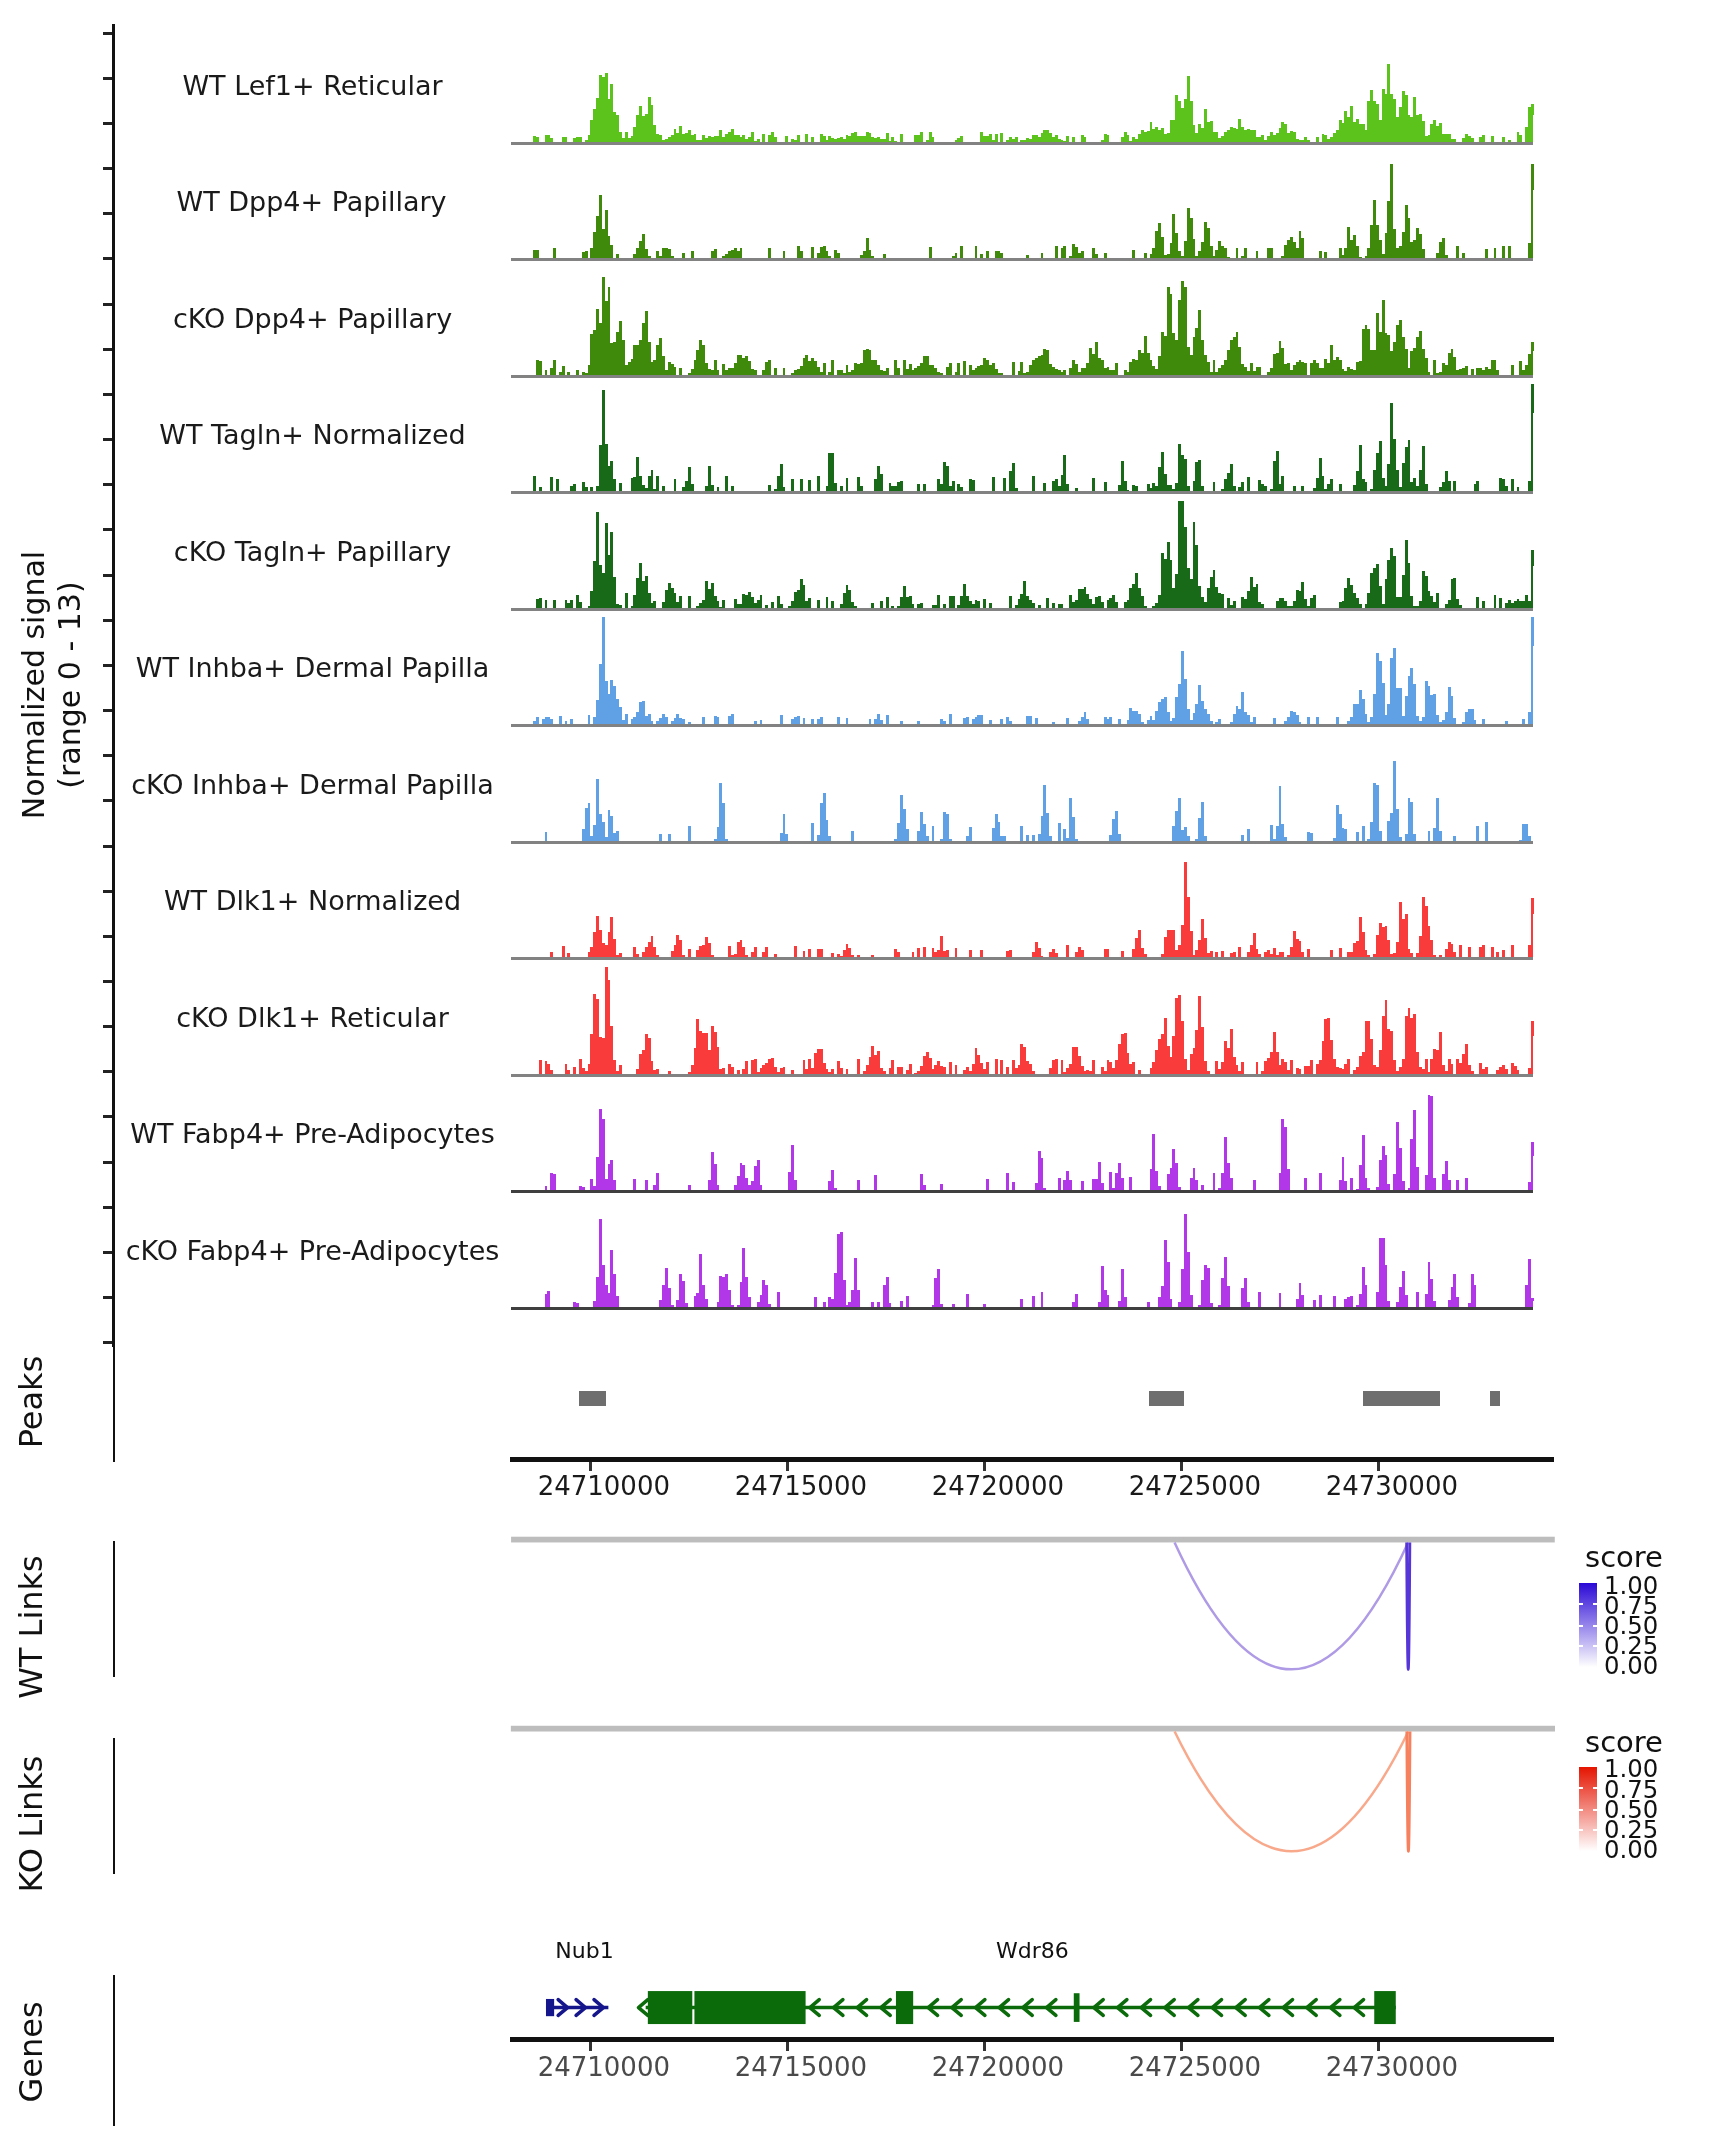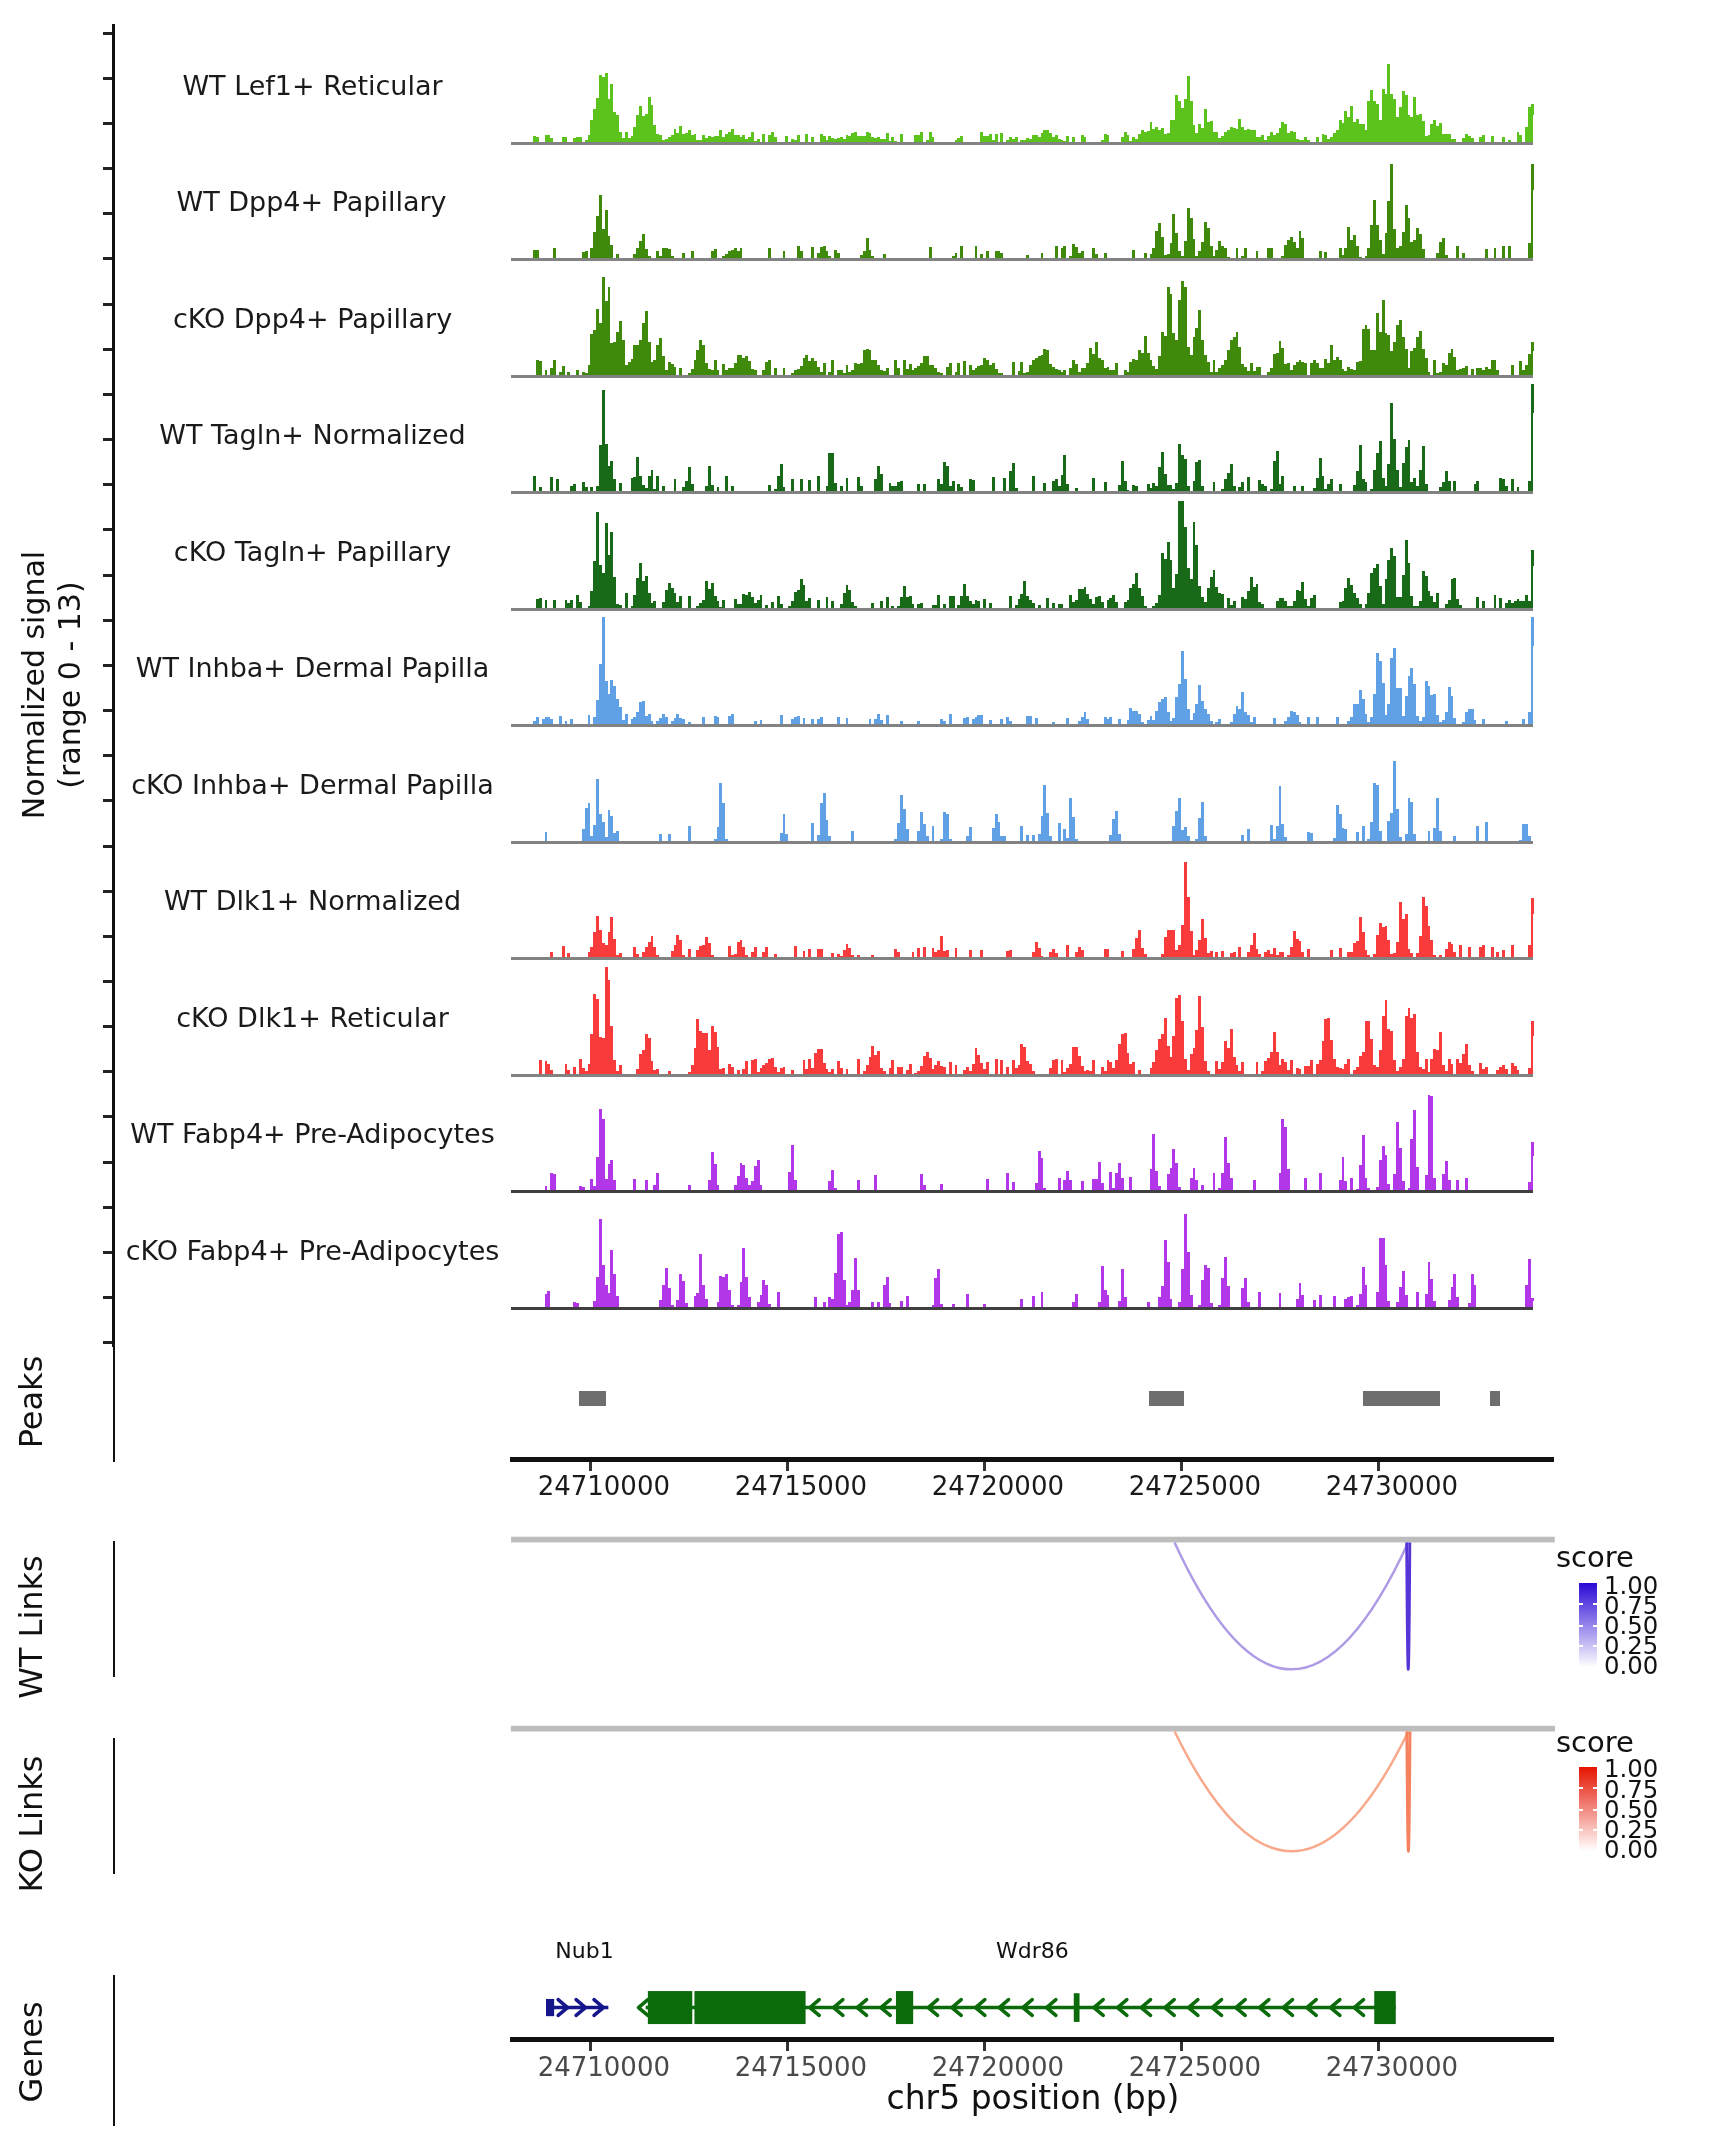--- a/index.html
+++ b/index.html
@@ -5,21 +5,21 @@
   html,body{margin:0;padding:0;background:#fff;}
   #fig{position:relative;width:1721px;height:2151px;background:#fff;overflow:hidden;
        font-family:"DejaVu Sans","Liberation Sans",sans-serif;color:#1a1a1a;}
   .abs{position:absolute;}
   .rot{transform:rotate(-90deg);text-align:center;}
   .ylab{font-size:30px;line-height:36px;color:#111;}
   .seclab{font-size:32px;color:#111;line-height:40px;}
   .tracklab{font-size:27px;color:#1a1a1a;text-align:center;line-height:34px;white-space:nowrap;}
   .axisline{background:#111;}
   .ticklab{font-size:26px;text-align:right;white-space:nowrap;}
-  .legtitle{font-size:29px;color:#111;text-align:left;}
+  .legtitle{font-size:29px;color:#111;text-align:center;}
   .leglab{font-size:24.4px;color:#111;line-height:26px;}
   .genelab{font-size:22px;color:#111;text-align:center;white-space:nowrap;}
   .xlabel{font-size:33px;color:#111;text-align:center;}
   svg{position:absolute;overflow:visible;}
 </style>
 </head>
 <body>
 
 <div id="fig">
 
@@ -191,21 +191,20 @@
       <div class="abs ticklab" style="left: 512px; top: 2052px; width: 158px; color: rgb(74, 74, 74);">24710000</div>
       <div class="abs" style="left: 786px; top: 2042px; width: 2.9px; height: 9.3px; background: rgb(51, 51, 51);"></div>
       <div class="abs ticklab" style="left: 709px; top: 2052px; width: 158px; color: rgb(74, 74, 74);">24715000</div>
       <div class="abs" style="left: 983px; top: 2042px; width: 2.9px; height: 9.3px; background: rgb(51, 51, 51);"></div>
       <div class="abs ticklab" style="left: 906px; top: 2052px; width: 158px; color: rgb(74, 74, 74);">24720000</div>
       <div class="abs" style="left: 1180px; top: 2042px; width: 2.9px; height: 9.3px; background: rgb(51, 51, 51);"></div>
       <div class="abs ticklab" style="left: 1103px; top: 2052px; width: 158px; color: rgb(74, 74, 74);">24725000</div>
       <div class="abs" style="left: 1377px; top: 2042px; width: 2.9px; height: 9.3px; background: rgb(51, 51, 51);"></div>
       <div class="abs ticklab" style="left: 1300px; top: 2052px; width: 158px; color: rgb(74, 74, 74);">24730000</div>
     </div>
-  <div class="abs xlabel" style="left:746px;top:2078px;width:574px;">chr5 position (bp)</div>
 
 <div class="abs tracklab" style="left: 99px; top: 69px; width: 427px; height: 34px;">WT Lef1+ Reticular</div>
     <svg width="1020" height="113" shape-rendering="crispEdges" style="left: 513px; top: 34px;" viewBox="0 0 1423 157">
       <path d="M0,151L0,151L4,151L4,151L8,151L8,151L12,151L12,151L16,151L16,151L20,151L20,151L24,151L24,151L28,151L28,142L32,142L32,143L36,143L36,151L40,151L40,151L44,151L44,140L48,140L48,140L52,140L52,145L56,145L56,151L60,151L60,151L64,151L64,151L68,151L68,143L72,143L72,143L76,143L76,151L80,151L80,151L84,151L84,145L88,145L88,144L92,144L92,143L96,143L96,151L100,151L100,147L104,147L104,141L108,141L108,119L112,119L112,104L116,104L116,89L120,89L120,57L124,57L124,60L128,60L128,54L132,54L132,90L136,90L136,69L140,69L140,109L144,109L144,113L148,113L148,137L152,137L152,145L156,145L156,136L160,136L160,145L164,145L164,142L168,142L168,130L172,130L172,113L176,113L176,100L180,100L180,114L184,114L184,111L188,111L188,88L192,88L192,99L196,99L196,127L200,127L200,139L204,139L204,141L208,141L208,148L212,148L212,146L216,146L216,144L220,144L220,141L224,141L224,132L228,132L228,138L232,138L232,128L236,128L236,139L240,139L240,138L244,138L244,134L248,134L248,141L252,141L252,139L256,139L256,147L260,147L260,148L264,148L264,140L268,140L268,145L272,145L272,142L276,142L276,143L280,143L280,142L284,142L284,142L288,142L288,134L292,134L292,143L296,143L296,139L300,139L300,136L304,136L304,132L308,132L308,141L312,141L312,141L316,141L316,143L320,143L320,140L324,140L324,146L328,146L328,143L332,143L332,137L336,137L336,149L340,149L340,146L344,146L344,151L348,151L348,139L352,139L352,151L356,151L356,140L360,140L360,137L364,137L364,144L368,144L368,151L372,151L372,151L376,151L376,151L380,151L380,142L384,142L384,151L388,151L388,146L392,146L392,147L396,147L396,141L400,141L400,151L404,151L404,151L408,151L408,139L412,139L412,151L416,151L416,144L420,144L420,151L424,151L424,151L428,151L428,139L432,139L432,142L436,142L436,147L440,147L440,142L444,142L444,145L448,145L448,146L452,146L452,145L456,145L456,143L460,143L460,146L464,146L464,140L468,140L468,142L472,142L472,138L476,138L476,136L480,136L480,142L484,142L484,142L488,142L488,142L492,142L492,137L496,137L496,138L500,138L500,143L504,143L504,145L508,145L508,144L512,144L512,146L516,146L516,146L520,146L520,138L524,138L524,149L528,149L528,143L532,143L532,149L536,149L536,151L540,151L540,139L544,139L544,151L548,151L548,151L552,151L552,151L556,151L556,151L560,151L560,141L564,141L564,140L568,140L568,136L572,136L572,151L576,151L576,147L580,147L580,137L584,137L584,143L588,143L588,151L592,151L592,151L596,151L596,151L600,151L600,151L604,151L604,151L608,151L608,151L612,151L612,151L616,151L616,147L620,147L620,145L624,145L624,142L628,142L628,151L632,151L632,151L636,151L636,151L640,151L640,151L644,151L644,151L648,151L648,151L652,151L652,137L656,137L656,142L660,142L660,142L664,142L664,139L668,139L668,148L672,148L672,139L676,139L676,151L680,151L680,138L684,138L684,151L688,151L688,147L692,147L692,144L696,144L696,146L700,146L700,143L704,143L704,151L708,151L708,148L712,148L712,147L716,147L716,145L720,145L720,146L724,146L724,141L728,141L728,141L732,141L732,143L736,143L736,138L740,138L740,134L744,134L744,134L748,134L748,138L752,138L752,143L756,143L756,140L760,140L760,146L764,146L764,147L768,147L768,149L772,149L772,142L776,142L776,151L780,151L780,143L784,143L784,151L788,151L788,151L792,151L792,141L796,141L796,144L800,144L800,151L804,151L804,151L808,151L808,151L812,151L812,151L816,151L816,151L820,151L820,147L824,147L824,139L828,139L828,141L832,141L832,151L836,151L836,151L840,151L840,151L844,151L844,151L848,151L848,144L852,144L852,136L856,136L856,141L860,141L860,149L864,149L864,144L868,144L868,146L872,146L872,139L876,139L876,134L880,134L880,136L884,136L884,135L888,135L888,123L892,123L892,132L896,132L896,129L900,129L900,134L904,134L904,131L908,131L908,139L912,139L912,138L916,138L916,120L920,120L920,119L924,119L924,85L928,85L928,93L932,93L932,103L936,103L936,90L940,90L940,58L944,58L944,93L948,93L948,127L952,127L952,138L956,138L956,125L960,125L960,131L964,131L964,105L968,105L968,122L972,122L972,121L976,121L976,136L980,136L980,137L984,137L984,145L988,145L988,142L992,142L992,136L996,136L996,134L1000,134L1000,130L1004,130L1004,131L1008,131L1008,132L1012,132L1012,118L1016,118L1016,130L1020,130L1020,133L1024,133L1024,132L1028,132L1028,134L1032,134L1032,134L1036,134L1036,144L1040,144L1040,143L1044,143L1044,140L1048,140L1048,147L1052,147L1052,142L1056,142L1056,136L1060,136L1060,141L1064,141L1064,138L1068,138L1068,131L1072,131L1072,122L1076,122L1076,125L1080,125L1080,138L1084,138L1084,135L1088,135L1088,137L1092,137L1092,146L1096,146L1096,148L1100,148L1100,148L1104,148L1104,143L1108,143L1108,147L1112,147L1112,151L1116,151L1116,151L1120,151L1120,144L1124,144L1124,151L1128,151L1128,139L1132,139L1132,141L1136,141L1136,146L1140,146L1140,144L1144,144L1144,138L1148,138L1148,134L1152,134L1152,119L1156,119L1156,124L1160,124L1160,107L1164,107L1164,116L1168,116L1168,100L1172,100L1172,122L1176,122L1176,118L1180,118L1180,125L1184,125L1184,125L1188,125L1188,134L1192,134L1192,93L1196,93L1196,78L1200,78L1200,93L1204,93L1204,97L1208,97L1208,120L1212,120L1212,77L1216,77L1216,84L1220,84L1220,41L1224,41L1224,83L1228,83L1228,90L1232,90L1232,116L1236,116L1236,101L1240,101L1240,79L1244,79L1244,85L1248,85L1248,112L1252,112L1252,116L1256,116L1256,88L1260,88L1260,112L1264,112L1264,111L1268,111L1268,121L1272,121L1272,142L1276,142L1276,140L1280,140L1280,125L1284,125L1284,120L1288,120L1288,128L1292,128L1292,124L1296,124L1296,139L1300,139L1300,139L1304,139L1304,139L1308,139L1308,146L1312,146L1312,146L1316,146L1316,151L1320,151L1320,151L1324,151L1324,145L1328,145L1328,139L1332,139L1332,142L1336,142L1336,145L1340,145L1340,151L1344,151L1344,151L1348,151L1348,143L1352,143L1352,141L1356,141L1356,151L1360,151L1360,151L1364,151L1364,142L1368,142L1368,151L1372,151L1372,151L1376,151L1376,151L1380,151L1380,144L1384,144L1384,151L1388,151L1388,148L1392,148L1392,151L1396,151L1396,151L1400,151L1400,137L1404,137L1404,140L1408,140L1408,151L1412,151L1412,130L1416,130L1416,101L1420,101L1420,98L1424,98L1423,151Z" fill="#5CC31D" stroke="none"></path>
       <line x1="-3" y1="152.5" x2="1423" y2="152.5" stroke="#828282" stroke-width="4"></line>
     </svg>
     <div class="abs tracklab" style="left: 98px; top: 185px; width: 427px; height: 34px;">WT Dpp4+ Papillary</div>
     <svg width="1020" height="113" shape-rendering="crispEdges" style="left: 513px; top: 150px;" viewBox="0 0 1423 157">
       <path d="M0,151L0,151L4,151L4,151L8,151L8,151L12,151L12,151L16,151L16,151L20,151L20,151L24,151L24,151L28,151L28,139L32,139L32,139L36,139L36,151L40,151L40,151L44,151L44,151L48,151L48,151L52,151L52,151L56,151L56,136L60,136L60,151L64,151L64,151L68,151L68,151L72,151L72,151L76,151L76,151L80,151L80,151L84,151L84,151L88,151L88,151L92,151L92,151L96,151L96,142L100,142L100,141L104,141L104,151L108,151L108,137L112,137L112,114L116,114L116,92L120,92L120,63L124,63L124,110L128,110L128,84L132,84L132,120L136,120L136,132L140,132L140,151L144,151L144,145L148,145L148,151L152,151L152,151L156,151L156,151L160,151L160,151L164,151L164,151L168,151L168,145L172,145L172,137L176,137L176,126L180,126L180,117L184,117L184,138L188,138L188,147L192,147L192,151L196,151L196,151L200,151L200,141L204,141L204,147L208,147L208,137L212,137L212,137L216,137L216,138L220,138L220,148L224,148L224,151L228,151L228,151L232,151L232,151L236,151L236,143L240,143L240,151L244,151L244,151L248,151L248,140L252,140L252,151L256,151L256,151L260,151L260,151L264,151L264,151L268,151L268,151L272,151L272,151L276,151L276,141L280,141L280,138L284,138L284,151L288,151L288,151L292,151L292,147L296,147L296,145L300,145L300,140L304,140L304,139L308,139L308,136L312,136L312,140L316,140L316,136L320,136L320,151L324,151L324,151L328,151L328,151L332,151L332,151L336,151L336,151L340,151L340,151L344,151L344,151L348,151L348,151L352,151L352,151L356,151L356,137L360,137L360,151L364,151L364,151L368,151L368,151L372,151L372,151L376,151L376,140L380,140L380,151L384,151L384,151L388,151L388,151L392,151L392,151L396,151L396,134L400,134L400,140L404,140L404,151L408,151L408,151L412,151L412,151L416,151L416,135L420,135L420,151L424,151L424,144L428,144L428,135L432,135L432,133L436,133L436,140L440,140L440,147L444,147L444,151L448,151L448,139L452,139L452,143L456,143L456,151L460,151L460,151L464,151L464,151L468,151L468,151L472,151L472,151L476,151L476,151L480,151L480,151L484,151L484,146L488,146L488,140L492,140L492,122L496,122L496,139L500,139L500,148L504,148L504,151L508,151L508,151L512,151L512,151L516,151L516,145L520,145L520,151L524,151L524,151L528,151L528,151L532,151L532,151L536,151L536,151L540,151L540,151L544,151L544,151L548,151L548,151L552,151L552,151L556,151L556,151L560,151L560,151L564,151L564,151L568,151L568,151L572,151L572,151L576,151L576,151L580,151L580,135L584,135L584,151L588,151L588,151L592,151L592,151L596,151L596,151L600,151L600,151L604,151L604,151L608,151L608,151L612,151L612,147L616,147L616,143L620,143L620,151L624,151L624,134L628,134L628,151L632,151L632,151L636,151L636,151L640,151L640,151L644,151L644,134L648,134L648,151L652,151L652,145L656,145L656,151L660,151L660,140L664,140L664,151L668,151L668,151L672,151L672,140L676,140L676,141L680,141L680,144L684,144L684,151L688,151L688,151L692,151L692,151L696,151L696,151L700,151L700,151L704,151L704,151L708,151L708,151L712,151L712,151L716,151L716,146L720,146L720,151L724,151L724,151L728,151L728,151L732,151L732,151L736,151L736,144L740,144L740,151L744,151L744,151L748,151L748,151L752,151L752,151L756,151L756,133L760,133L760,151L764,151L764,137L768,137L768,133L772,133L772,151L776,151L776,148L780,148L780,131L784,131L784,135L788,135L788,144L792,144L792,140L796,140L796,151L800,151L800,151L804,151L804,151L808,151L808,136L812,136L812,145L816,145L816,151L820,151L820,151L824,151L824,143L828,143L828,151L832,151L832,151L836,151L836,151L840,151L840,151L844,151L844,151L848,151L848,151L852,151L852,151L856,151L856,151L860,151L860,151L864,151L864,139L868,139L868,151L872,151L872,151L876,151L876,151L880,151L880,144L884,144L884,151L888,151L888,145L892,145L892,136L896,136L896,112L900,112L900,102L904,102L904,121L908,121L908,146L912,146L912,145L916,145L916,129L920,129L920,89L924,89L924,115L928,115L928,141L932,141L932,148L936,148L936,127L940,127L940,81L944,81L944,95L948,95L948,124L952,124L952,148L956,148L956,140L960,140L960,128L964,128L964,100L968,100L968,109L972,109L972,134L976,134L976,147L980,147L980,139L984,139L984,126L988,126L988,133L992,133L992,136L996,136L996,149L1000,149L1000,151L1004,151L1004,151L1008,151L1008,136L1012,136L1012,151L1016,151L1016,147L1020,147L1020,136L1024,136L1024,151L1028,151L1028,151L1032,151L1032,151L1036,151L1036,141L1040,141L1040,151L1044,151L1044,151L1048,151L1048,151L1052,151L1052,137L1056,137L1056,137L1060,137L1060,151L1064,151L1064,151L1068,151L1068,151L1072,151L1072,148L1076,148L1076,132L1080,132L1080,125L1084,125L1084,121L1088,121L1088,128L1092,128L1092,136L1096,136L1096,113L1100,113L1100,123L1104,123L1104,151L1108,151L1108,151L1112,151L1112,151L1116,151L1116,151L1120,151L1120,151L1124,151L1124,140L1128,140L1128,151L1132,151L1132,142L1136,142L1136,151L1140,151L1140,151L1144,151L1144,151L1148,151L1148,151L1152,151L1152,136L1156,136L1156,146L1160,146L1160,137L1164,137L1164,107L1168,107L1168,125L1172,125L1172,118L1176,118L1176,133L1180,133L1180,149L1184,149L1184,151L1188,151L1188,148L1192,148L1192,137L1196,137L1196,105L1200,105L1200,70L1204,70L1204,105L1208,105L1208,125L1212,125L1212,145L1216,145L1216,116L1220,116L1220,71L1224,71L1224,19L1228,19L1228,110L1232,110L1232,137L1236,137L1236,133L1240,133L1240,114L1244,114L1244,76L1248,76L1248,94L1252,94L1252,128L1256,128L1256,125L1260,125L1260,108L1264,108L1264,117L1268,117L1268,138L1272,138L1272,151L1276,151L1276,151L1280,151L1280,151L1284,151L1284,151L1288,151L1288,144L1292,144L1292,128L1296,128L1296,123L1300,123L1300,146L1304,146L1304,151L1308,151L1308,151L1312,151L1312,151L1316,151L1316,133L1320,133L1320,151L1324,151L1324,143L1328,143L1328,151L1332,151L1332,151L1336,151L1336,151L1340,151L1340,151L1344,151L1344,151L1348,151L1348,151L1352,151L1352,151L1356,151L1356,138L1360,138L1360,151L1364,151L1364,151L1368,151L1368,136L1372,136L1372,151L1376,151L1376,151L1380,151L1380,134L1384,134L1384,151L1388,151L1388,134L1392,134L1392,151L1396,151L1396,151L1400,151L1400,151L1404,151L1404,151L1408,151L1408,151L1412,151L1412,151L1416,151L1416,130L1420,130L1420,19L1424,19L1423,151Z" fill="#3F8A0B" stroke="none"></path>
       <line x1="-3" y1="152.5" x2="1423" y2="152.5" stroke="#828282" stroke-width="4"></line>

